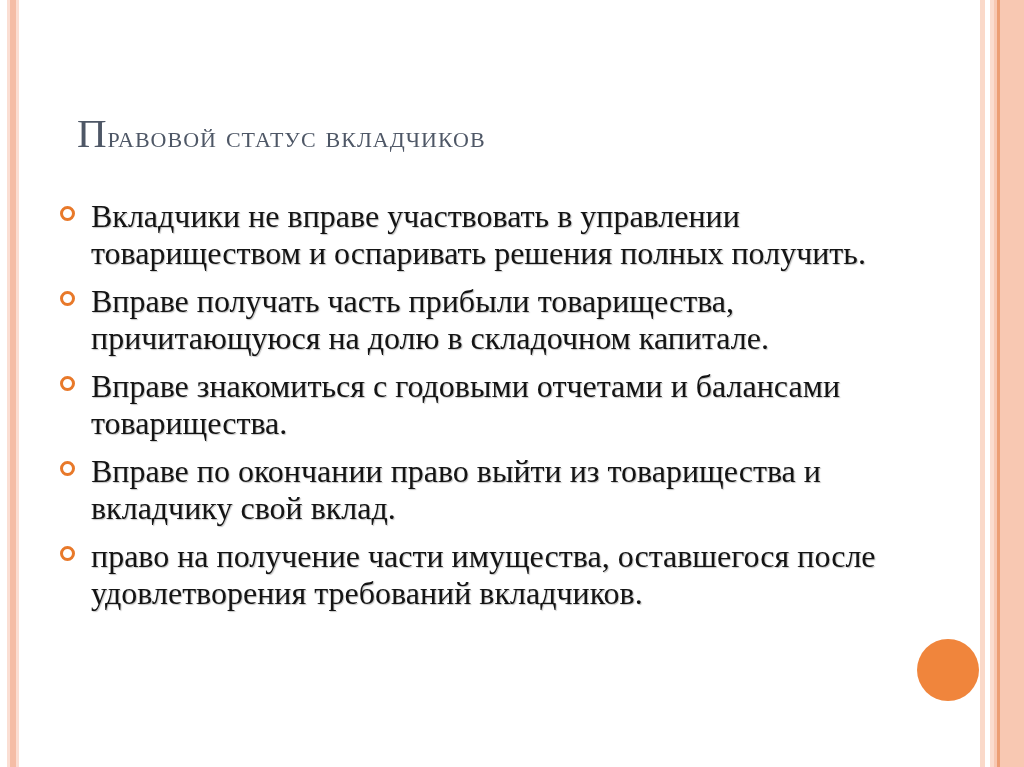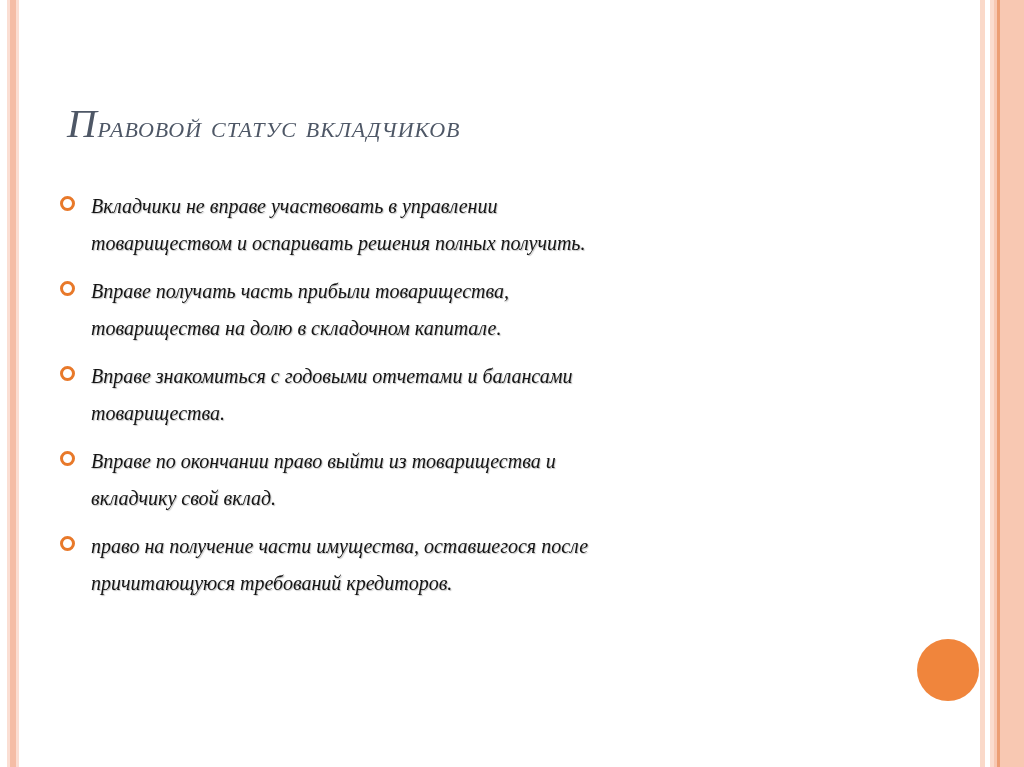--- a/index.html
+++ b/index.html
@@ -64,46 +64,44 @@
     background: #F0853C;
   }
   
   .content {
     position: absolute;
     left: 63px; top: 0;
     width: 840px;
     padding-top: 97px;
   }
   .slide-title {
-    font-style: italic;
     font-variant: small-caps;
     font-weight: normal;
     font-size: 32px;
     line-height: 44px;
     letter-spacing: 1px;
     color: #4E5766;
     white-space: nowrap;
-    margin: 4px;
+    margin: 14px;
   }
   .slide-title::first-letter {
     font-size: 41px;
   }
   .bullet-list {
     list-style: none;
     margin: 40px 0 0 0;
     padding: 0 0 0 28px;
   }
   .bullet-list li {
     position: relative;
     margin: 0 0 11px 0;
-    font-size: 20px;
+    font-size: 32px;
     line-height: 37px;
     color: #141414;
     text-shadow: 1px 1px 1px rgba(80,80,80,0.35);
-    font-style: italic;
   }
   .bullet-marker {
     position: absolute;
     left: -31px; top: 8px;
     width: 9px; height: 9px;
     border: 3.5px solid #E8792A;
     border-radius: 50%;
     background: transparent;
     text-shadow: none;
   }
@@ -133,36 +131,36 @@
     <ul class="bullet-list">
       <li>
         <span class="bullet-marker"></span>
         <span class="line">Вкладчики не вправе участвовать в управлении</span>
         <span class="line">товариществом и оспаривать решения полных получить.</span>
         <span class="line"></span>
       </li>
       <li>
         <span class="bullet-marker"></span>
         <span class="line">Вправе получать часть прибыли товарищества,</span>
-        <span class="line">товарищества на долю в складочном капитале.</span>
+        <span class="line">причитающуюся на долю в складочном капитале.</span>
         <span class="line"></span>
       </li>
       <li>
         <span class="bullet-marker"></span>
         <span class="line">Вправе знакомиться с годовыми отчетами и балансами</span>
         <span class="line">товарищества.</span>
         <span class="line"></span>
       </li>
       <li>
         <span class="bullet-marker"></span>
         <span class="line">Вправе по окончании право выйти из товарищества и</span>
         <span class="line">вкладчику свой вклад.</span>
         <span class="line"></span>
       </li>
       <li>
         <span class="bullet-marker"></span>
         <span class="line">право на получение части имущества, оставшегося после</span>
-        <span class="line">причитающуюся требований кредиторов.</span>
+        <span class="line">удовлетворения требований вкладчиков.</span>
       </li>
     </ul>
   </div>
 
 </div>
 
 </body></html>

